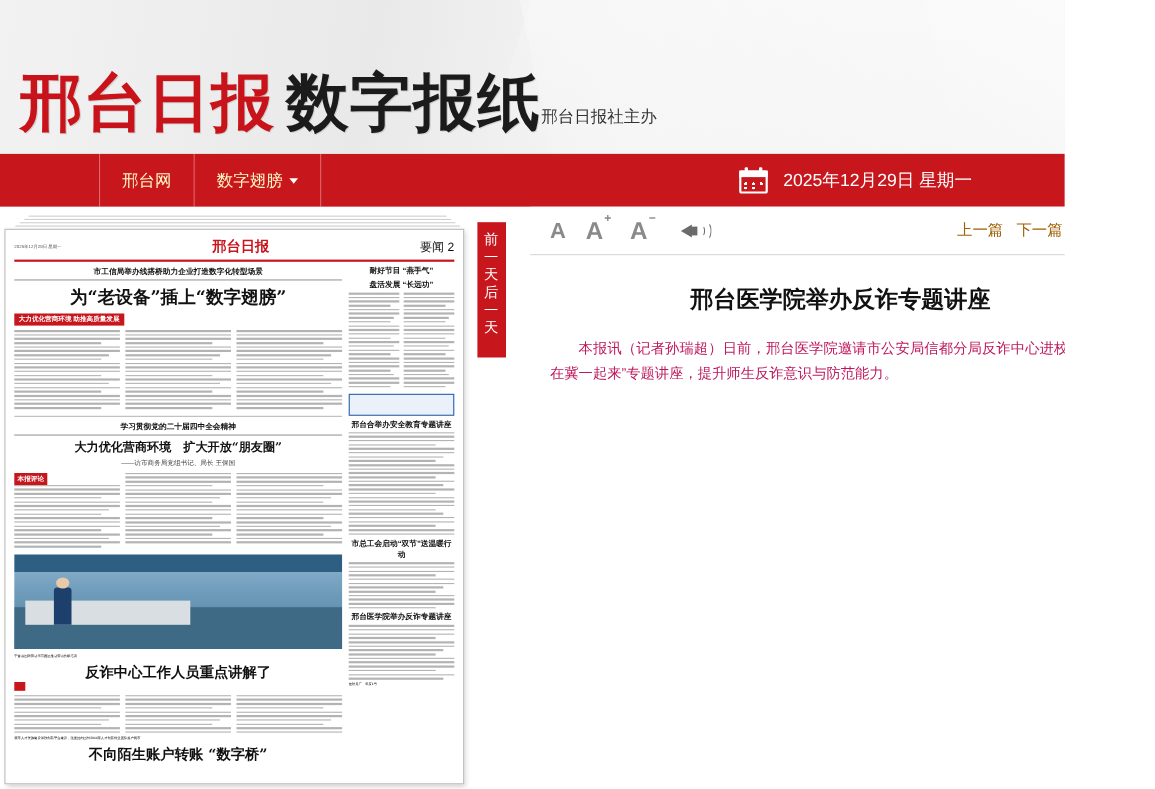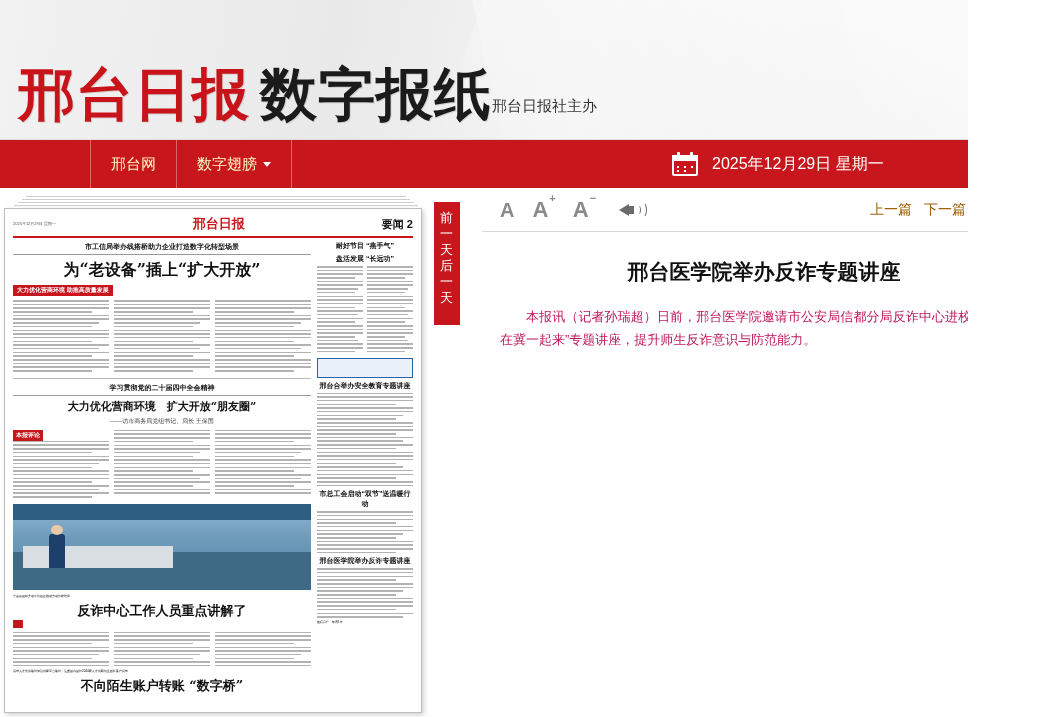--- a/index.html
+++ b/index.html
@@ -162,21 +162,21 @@
     overflow: hidden;
   }
   
   .np { position: absolute; inset: 0; padding: 6px 8px; font-size: 3px; }
   .np-head {
     display: flex; justify-content: space-between; align-items: center;
     border-bottom: 2px solid #c8161d; padding-bottom: 3px;
   }
   .np-head .tiny { font-size: 4px; color: #555; line-height: 1.5; }
   .np-logo { font-family: "DejaVu Serif", serif; font-weight: bold; color: #c8161d; font-size: 13px; }
-  .np-sec { font-weight: bold; font-size: 11px; color: #111; }
+  .np-sec { font-weight: normal; font-size: 11px; color: #111; }
   .np-ban {
     margin-top: 4px; text-align: center;
     font-size: 7px; font-weight: bold; color: #111;
     border-bottom: 1px solid #999; padding-bottom: 2px;
   }
   .np-head-big {
     text-align: center; font-family: "DejaVu Serif", serif;
     font-weight: bold; font-size: 16px; color: #111; margin: 5px 0 4px;
   }
   .np-tag {
@@ -354,21 +354,21 @@
 
           <div class="np-head">
             <div class="tiny">2025年12月29日 星期一</div>
             <div class="np-logo">邢台日报</div>
             <div class="np-sec">要闻 2</div>
           </div>
 
           <div style="display:flex; gap:6px;">
             <div style="flex:1;">
               <div class="np-ban">市工信局举办线搭桥助力企业打造数字化转型场景</div>
-              <div class="np-head-big">为“老设备”插上“扩大开放”</div>
+              <div class="np-head-big">为“老设备”插上“数字翅膀”</div>
               <div class="np-tag">大力优化营商环境  助推高质量发展</div>
               <div class="np-cols">
                 <div class="np-col">
                     <span class="lines">
                   <i></i>
                       <i></i>
                       <i></i>
                       <i></i>
                       <i></i>
                       <i></i>

